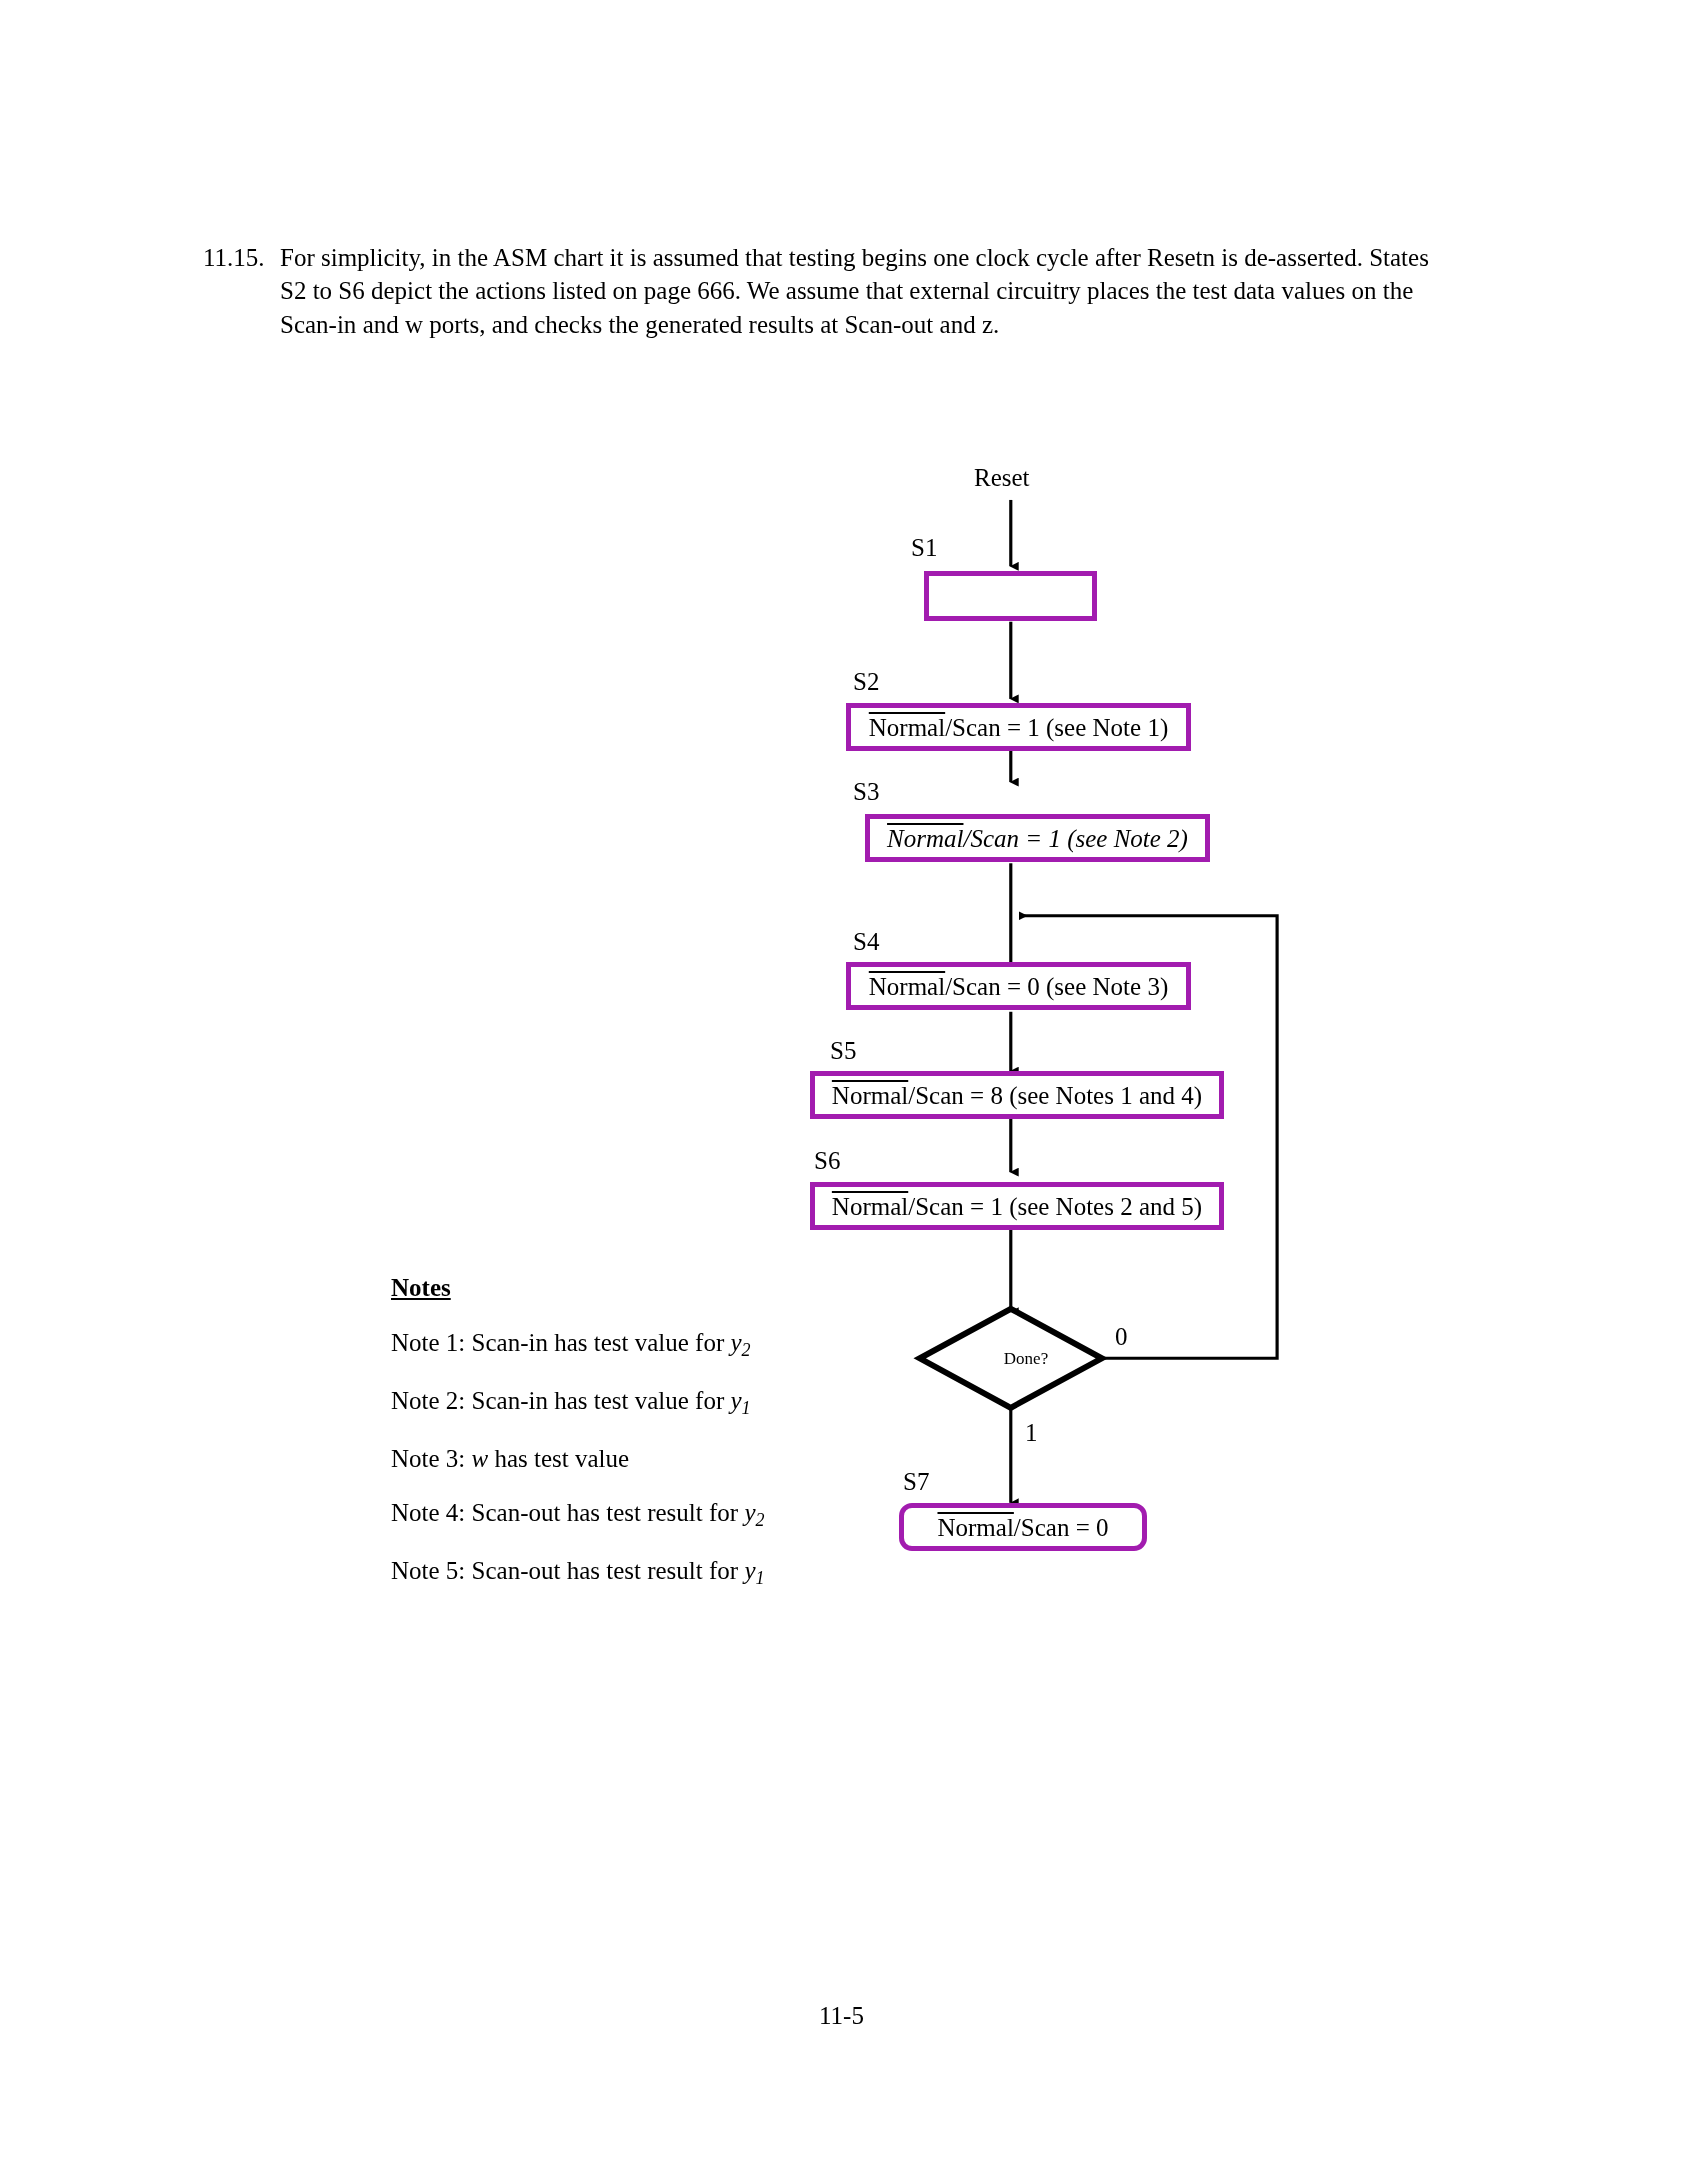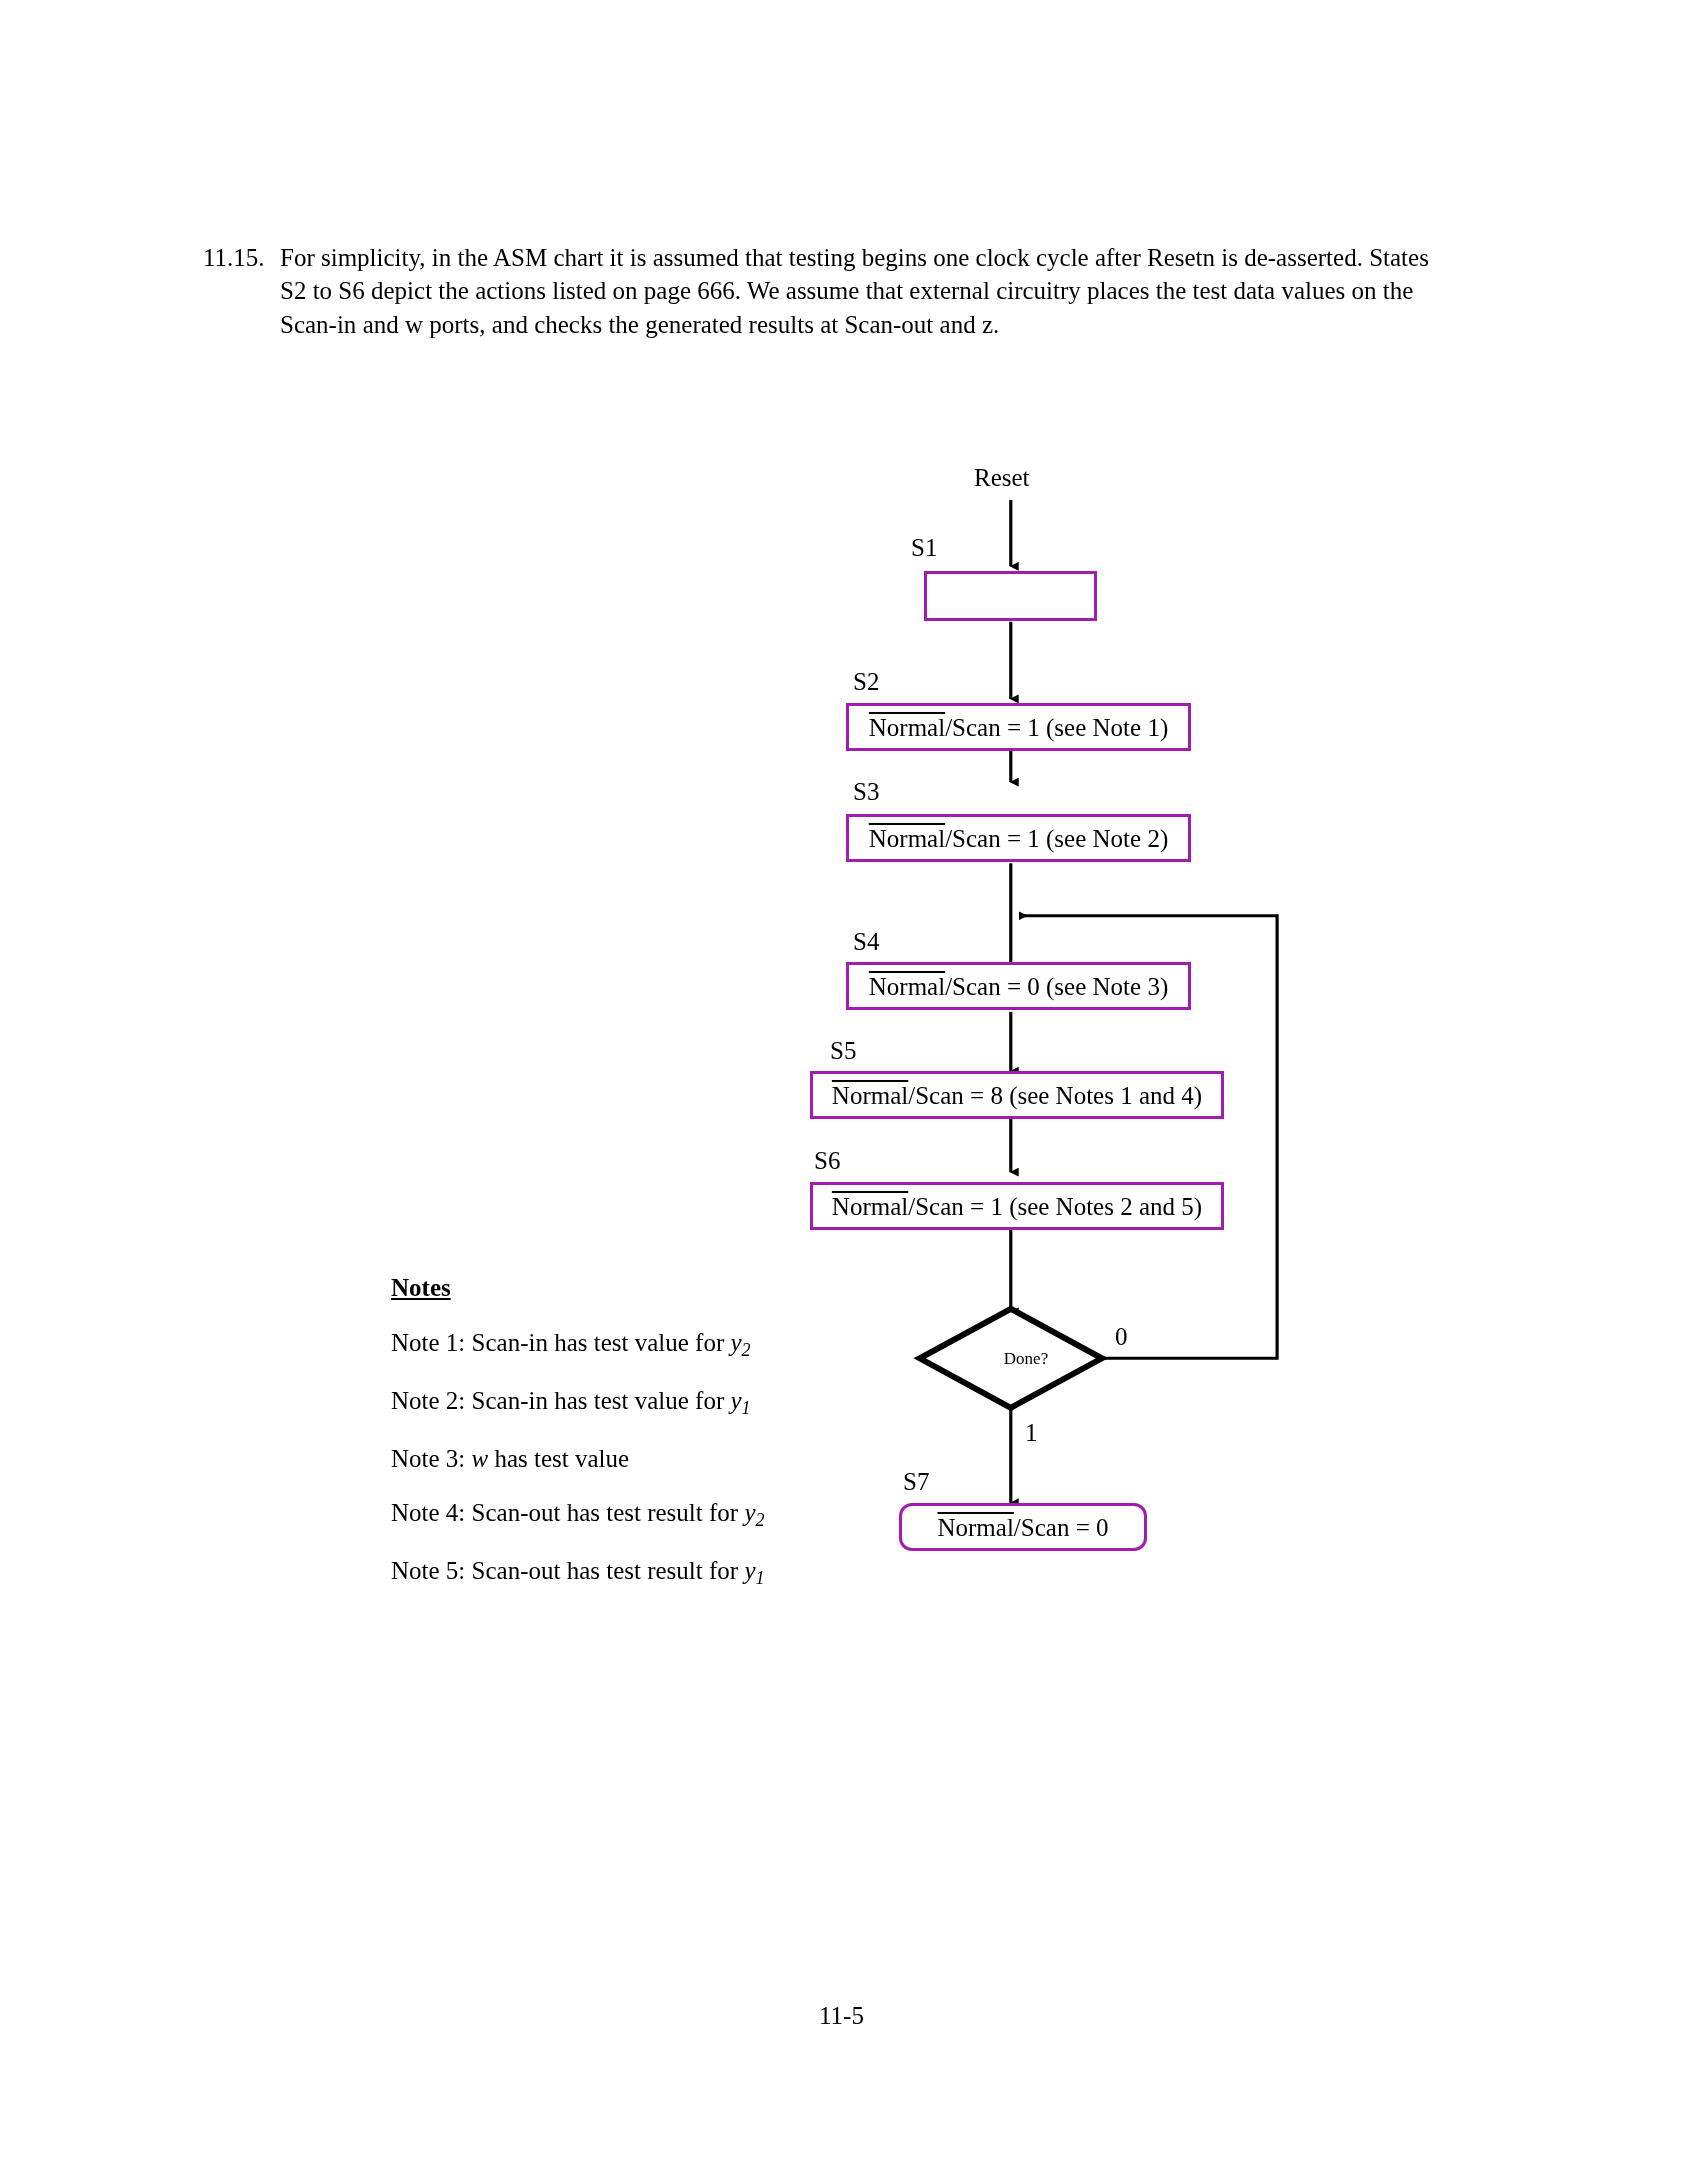--- a/index.html
+++ b/index.html
@@ -46,21 +46,21 @@
     top: 0;
     width: 1683px;
     height: 2178px;
     pointer-events: none;
   }
   #asm-chart * { pointer-events: auto; }
 
   .node {
     position: absolute;
     box-sizing: border-box;
-    border: 3px solid #a21caf;
+    border: 5px solid #a21caf;
     background: #ffffff;
     display: flex;
     align-items: center;
     justify-content: center;
     font-size: 25px;
     line-height: 1;
     white-space: nowrap;
   }
   .state-label {
     position: absolute;
@@ -185,21 +185,21 @@
   <div class="node" style="left:924px;top:571px;width:173px;height:50px;">
     <span></span>
   </div>
 
   <div class="state-label" style="left:853px;top:669px;">S2</div>
   <div class="node" style="left:846px;top:703px;width:345px;height:48px;">
     <span><span class="ovl">Normal</span><span>/Scan = 1 (see Note 1)</span></span>
   </div>
 
   <div class="state-label" style="left:853px;top:779px;">S3</div>
-  <div class="node" style="left:846px;top:814px;width:345px;height:48px;">
+  <div class="node" style="left:865px;top:814px;width:345px;height:48px;font-style:italic;">
     <span><span class="ovl">Normal</span><span>/Scan = 1 (see Note 2)</span></span>
   </div>
 
   <div class="state-label" style="left:853px;top:929px;">S4</div>
   <div class="node" style="left:846px;top:962px;width:345px;height:48px;">
     <span><span class="ovl">Normal</span><span>/Scan = 0 (see Note 3)</span></span>
   </div>
 
   <div class="state-label" style="left:830px;top:1038px;">S5</div>
   <div class="node" style="left:810px;top:1071px;width:414px;height:48px;">

